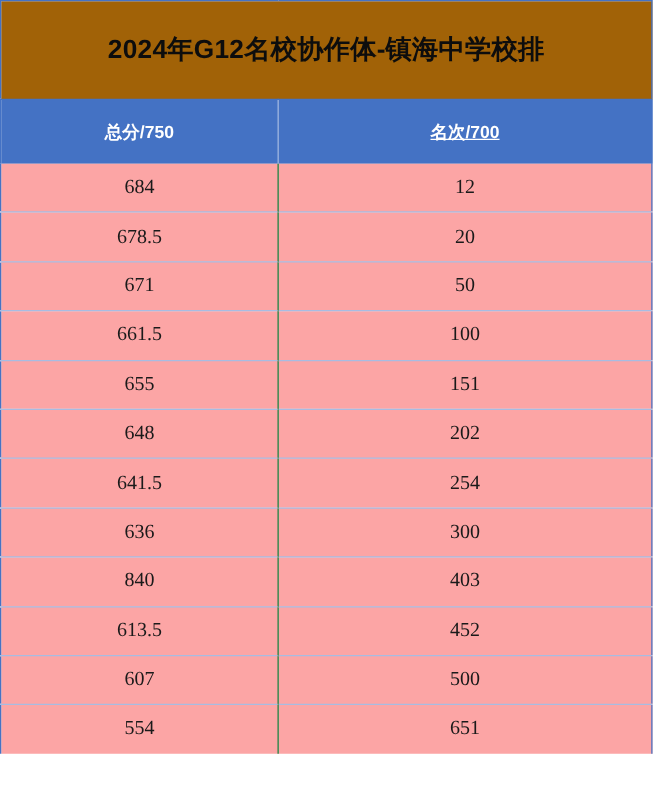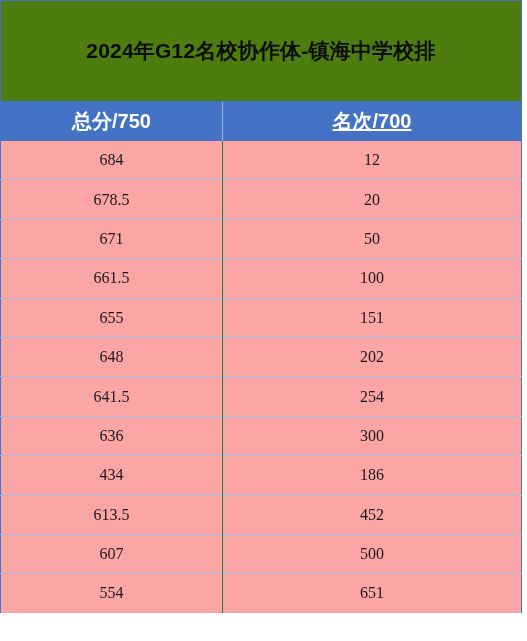--- a/index.html
+++ b/index.html
@@ -36,44 +36,44 @@
     border-right: 1px solid #4472C4;
     border-top: 1px solid #4472C4;
   }
 
   .score-table col.col-score { width: 222px; }
   .score-table col.col-rank  { width: 299px; }
 
   
   .title-row td {
     height: 78px;
-    background: #4d7c0f;
+    background: #a16207;
     text-align: center;
     vertical-align: middle;
-    padding: 11px;
+    padding: 0;
     border-bottom: 1px solid #4472C4;
   }
   .title-text {
     display: block;
     font-family: "Liberation Sans", "DejaVu Sans", sans-serif;
     font-size: 21px;
     font-weight: bold;
     color: #0d0d0d;
     letter-spacing: 0.2px;
     line-height: 78px;
     white-space: nowrap;
   }
 
   
   .head-row th {
-    height: 39px;
+    height: 51px;
     background: #4472C4;
     color: #ffffff;
     font-family: "Liberation Sans", "DejaVu Sans", sans-serif;
-    font-size: 20px;
+    font-size: 14px;
     font-weight: bold;
     text-align: center;
     vertical-align: middle;
     padding: 0;
     border: none;
   }
   .head-row th.col-sep {
     border-left: 1px solid #9CB4DF;
     text-decoration: underline;
   }
@@ -149,22 +149,22 @@
         </tr>
         <tr class="data-row">
           <td>641.5</td>
           <td class="col-sep">254</td>
         </tr>
         <tr class="data-row">
           <td>636</td>
           <td class="col-sep">300</td>
         </tr>
         <tr class="data-row">
-          <td>434</td>
-          <td class="col-sep">186</td>
+          <td>840</td>
+          <td class="col-sep">403</td>
         </tr>
         <tr class="data-row">
           <td>613.5</td>
           <td class="col-sep">452</td>
         </tr>
         <tr class="data-row">
           <td>607</td>
           <td class="col-sep">500</td>
         </tr>
         <tr class="data-row">

